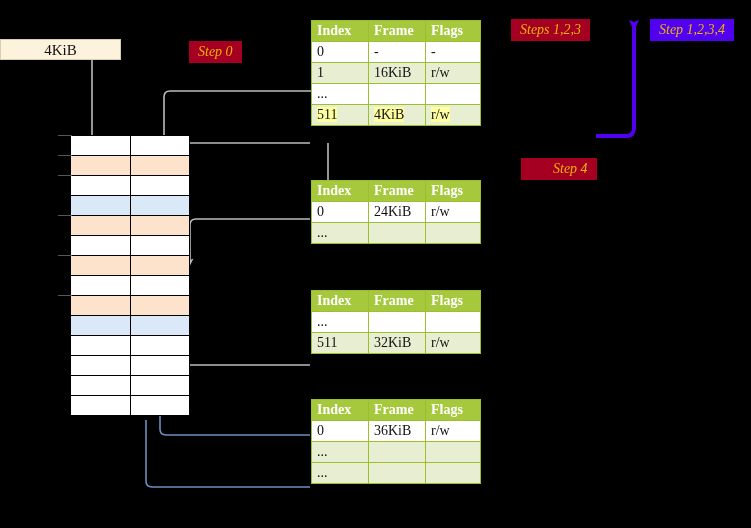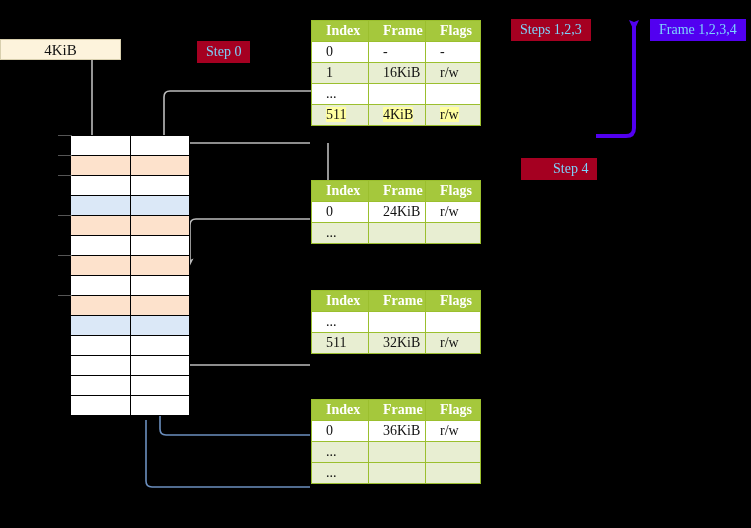--- a/index.html
+++ b/index.html
@@ -24,43 +24,44 @@
     color: #111111;
     font-size: 15px;
     text-align: center;
     line-height: 20px;
     box-sizing: border-box;
   }
 
   
   .tag {
     position: absolute;
-    color: #7dd3fc;
+    color: #eab308;
     font-size: 14px;
     padding: 2px 9px 3px 9px;
     box-sizing: border-box;
     white-space: nowrap;
     line-height: 17px;
+    font-style: italic;
   }
   .tag-red { background: #a50021; }
   .tag-blue { background: #5200f0; }
 
   
   .pt {
     position: absolute;
     border-collapse: collapse;
     border-spacing: 0;
     background: #ffffff;
     font-size: 14px;
     color: #111111;
     table-layout: fixed;
   }
   .pt th, .pt td {
     border: 1px solid #9bbf2e;
-    padding: 2px 14px;
+    padding: 2px 5px;
     height: 20px;
     box-sizing: border-box;
     text-align: left;
     vertical-align: middle;
     overflow: hidden;
     white-space: nowrap;
   }
   .pt th {
     background: #a5c83c;
     color: #ffffff;
@@ -143,30 +144,30 @@
     <path d="M 310 487 L 152 487 Q 146 487 146 481 L 146 420" fill="none" stroke="#6b8fbf" stroke-width="1.6"></path>
     <path d="M 160 420 L 160 334" fill="none" stroke="#6b8fbf" stroke-width="1.6" marker-end="url(#ah-blue)"></path>
 
     <path d="M 596 136 L 626 136 Q 634 136 634 128 L 634 26" fill="none" stroke="#5200f0" stroke-width="4" marker-end="url(#ah-purple)"></path>
   </svg>
 
   <div class="size-box" style="left:0px; top:39px; width:121px; height:21px;">
     <span>4KiB</span>
   </div>
 
-  <div class="tag tag-red" style="left:197px; top:41px;">
+  <div class="tag tag-red" style="left:189px; top:41px;">
     <span>Step 0</span>
   </div>
 
   <div class="tag tag-red" style="left:511px; top:19px;">
     <span>Steps 1,2,3</span>
   </div>
 
   <div class="tag tag-blue" style="left:650px; top:19px;">
-    <span>Frame 1,2,3,4</span>
+    <span>Step 1,2,3,4</span>
   </div>
 
   <div class="tag tag-red" style="left:521px; top:158px;padding-left:32px;">
     <span>Step 4</span>
   </div>
 
   <div class="mem" style="left:70px; top:135px; width:120px; height:280px;">
 
   <div class="mem-row" style="top: 0px; width: 118px; height: 20px;"></div>
       <div class="mem-row orange" style="top: 20px; width: 118px; height: 20px;"></div>

